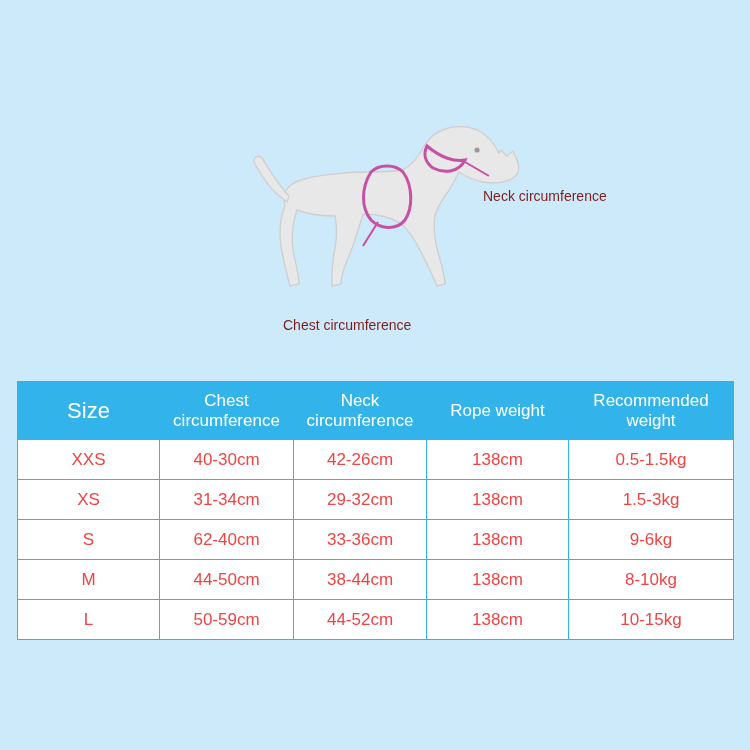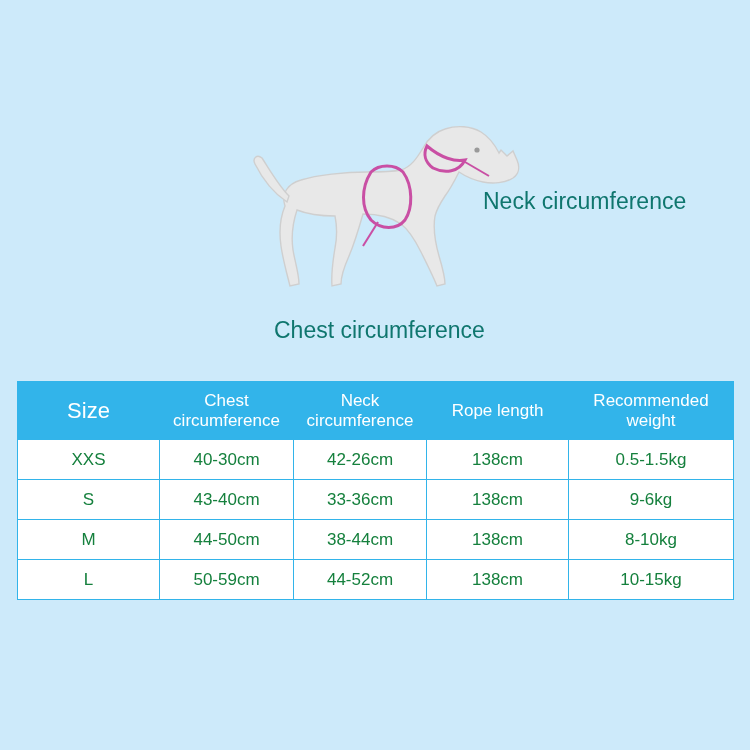--- a/index.html
+++ b/index.html
@@ -23,48 +23,48 @@
     width: 750px;
     height: 375px;
   }
   #dog-svg {
     position: absolute;
     left: 245px;
     top: 110px;
   }
   .callout-label {
     position: absolute;
-    font-size: 23px;
-    color: #0f766e;
+    font-size: 14px;
+    color: #7f1d1d;
     white-space: nowrap;
   }
   #neck-label {
     left: 483px;
     top: 188px;
   }
   #chest-label {
-    left: 274px;
+    left: 283px;
     top: 317px;
   }
 
   
   #size-table {
     position: absolute;
     left: 17px;
     top: 381px;
     width: 716px;
     border-collapse: collapse;
     background: #ffffff;
     table-layout: fixed;
   }
   #size-table th,
   #size-table td {
     border: 1px solid #32b4ea;
     text-align: center;
-    color: #15803d;
+    color: #ef4444;
     font-weight: normal;
     padding: 0;
   }
   #size-table thead th {
     background: #32b4ea;
     color: #ffffff;
     height: 57px;
     font-size: 17px;
     line-height: 1.15;
     border-color: #32b4ea;
@@ -165,39 +165,46 @@
       </th>
       <th>
         <span class="cell-2line">Chest</span>
         <span class="cell-2line">circumference</span>
       </th>
       <th>
         <span class="cell-2line">Neck</span>
         <span class="cell-2line">circumference</span>
       </th>
       <th>
-        <span class="cell-2line">Rope length</span>
+        <span class="cell-2line">Rope weight</span>
       </th>
       <th>
         <span class="cell-2line">Recommended</span>
         <span class="cell-2line">weight</span>
       </th>
     </tr>
   </thead>
   <tbody>
     <tr>
       <td>XXS</td>
       <td>40-30cm</td>
       <td>42-26cm</td>
       <td>138cm</td>
       <td>0.5-1.5kg</td>
     </tr>
     <tr>
+      <td>XS</td>
+      <td>31-34cm</td>
+      <td>29-32cm</td>
+      <td>138cm</td>
+      <td>1.5-3kg</td>
+    </tr>
+    <tr>
       <td>S</td>
-      <td>43-40cm</td>
+      <td>62-40cm</td>
       <td>33-36cm</td>
       <td>138cm</td>
       <td>9-6kg</td>
     </tr>
     <tr>
       <td>M</td>
       <td>44-50cm</td>
       <td>38-44cm</td>
       <td>138cm</td>
       <td>8-10kg</td>

